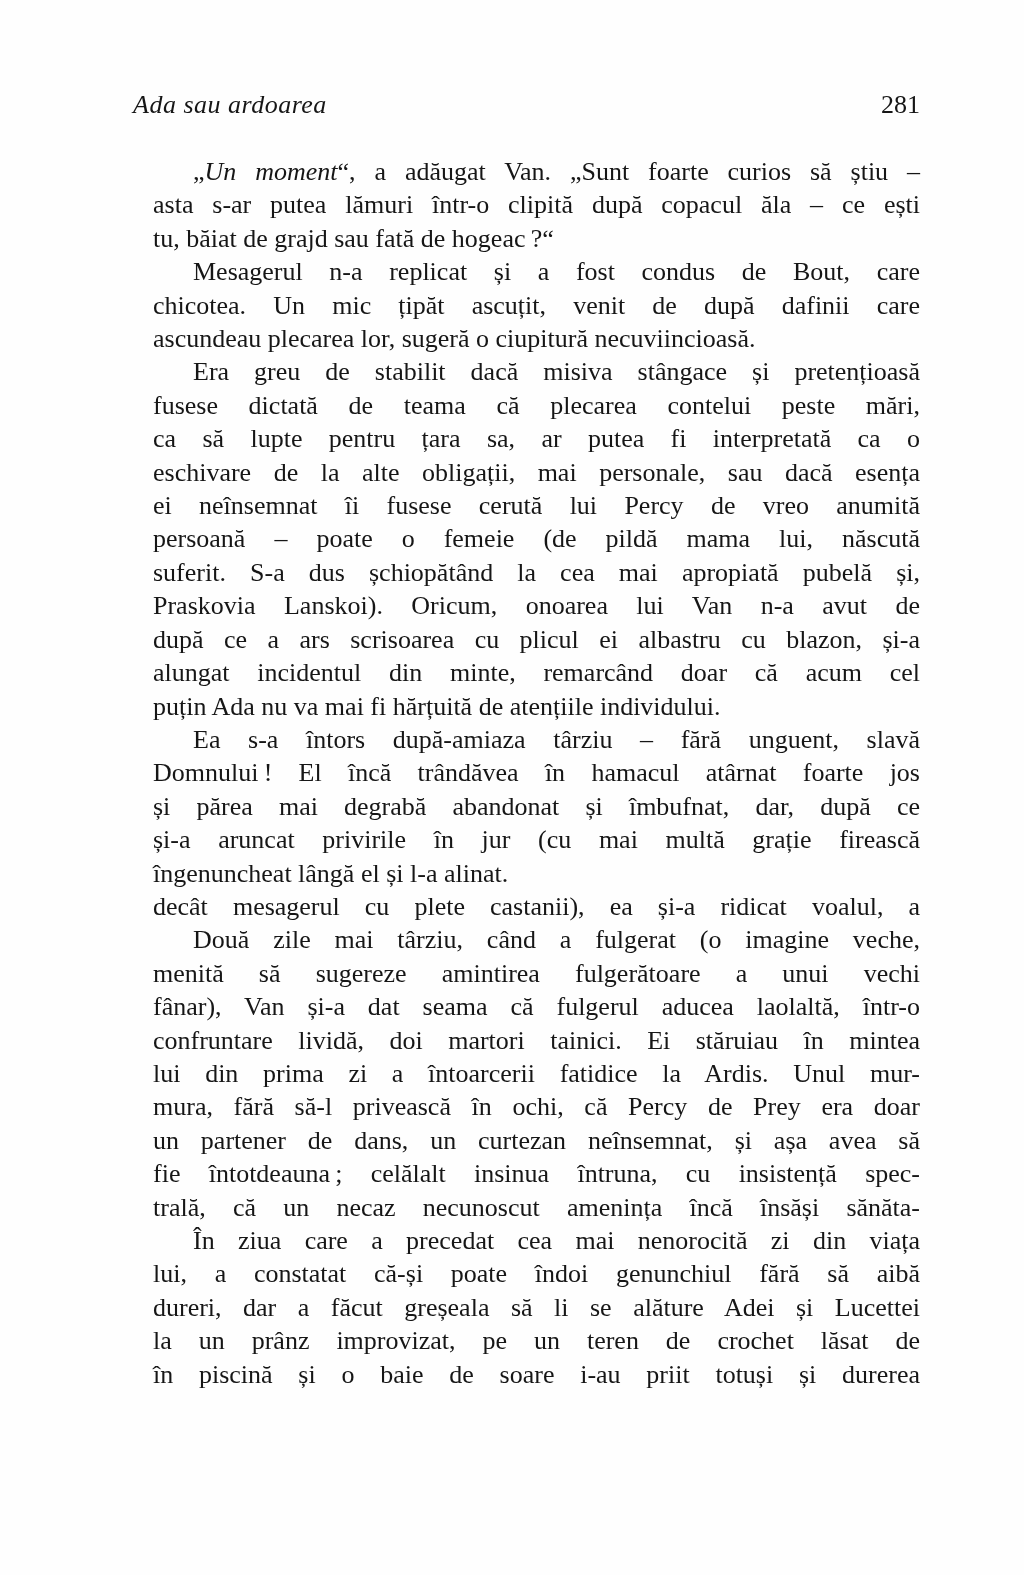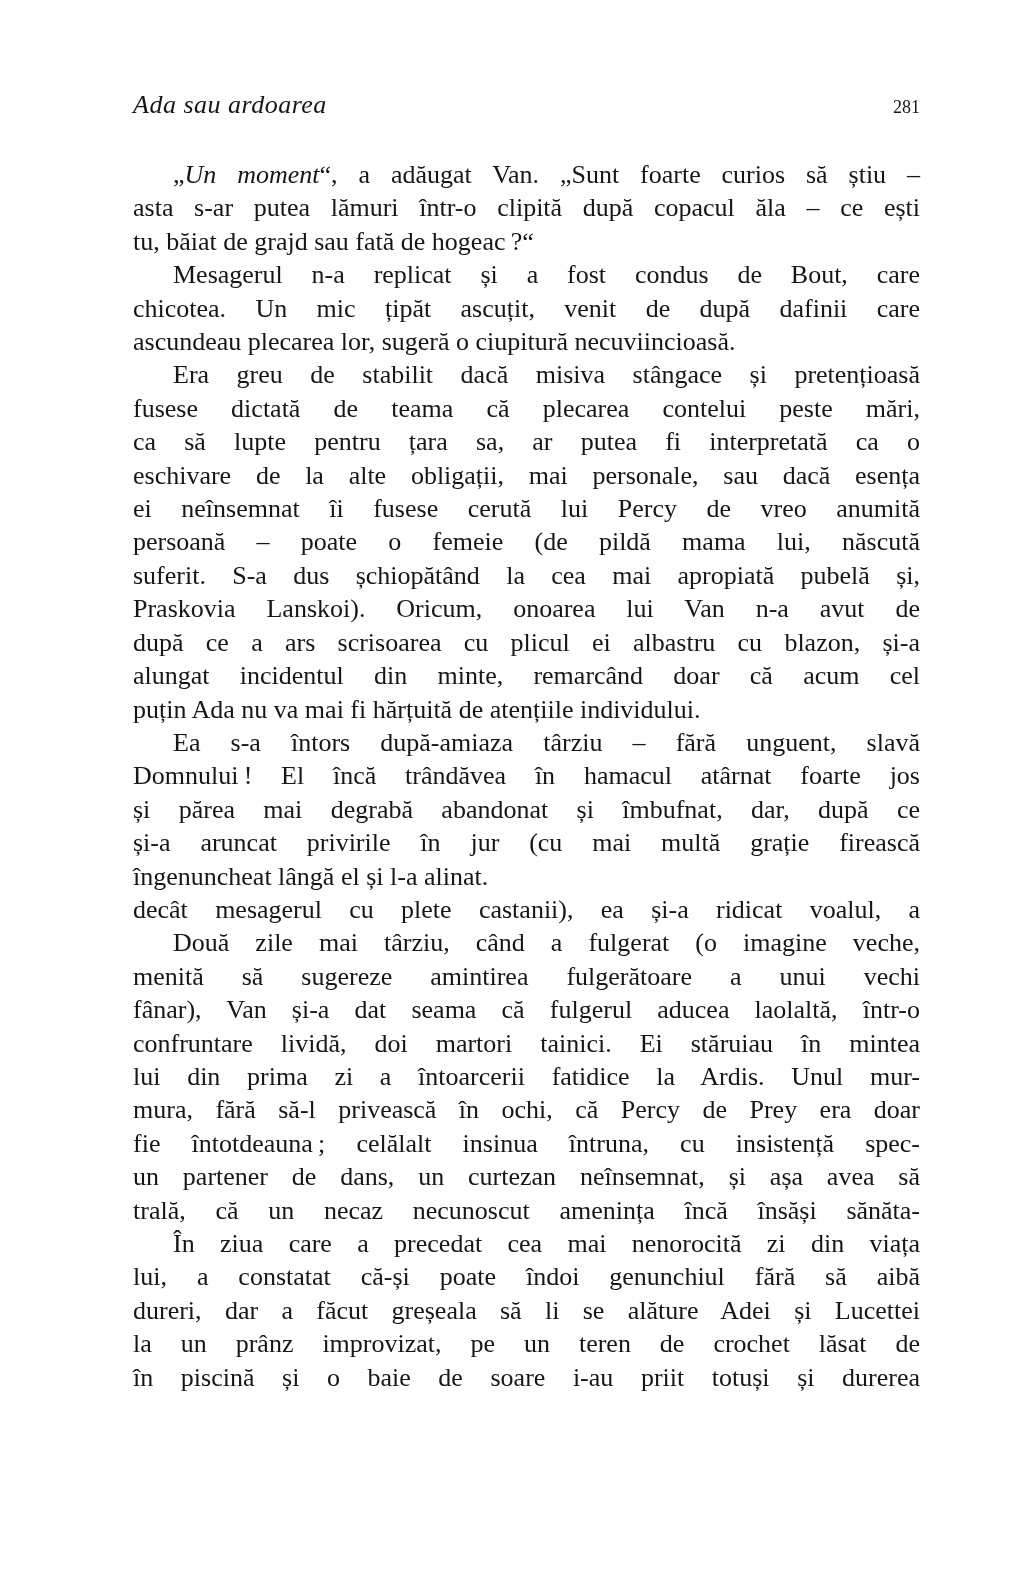--- a/index.html
+++ b/index.html
@@ -18,22 +18,22 @@
   }
   .running-header {
     display: flex;
     justify-content: space-between;
     align-items: baseline;
     font-size: 26px;
     line-height: 33px;
     gap: 8px;
   }
   .running-title { font-style: italic; letter-spacing: 0.5px; }
-  .page-number { font-size: 18px; }
-  .content { margin-top: 34px; }
+  .page-number { font-size: 26px; }
+  .content { margin-top: 34px; margin-left: 20px; }
   .paragraph { margin: 0; }
   .line {
     font-size: 26px;
     line-height: 33.4px;
     text-align: justify;
     text-align-last: justify;
   }
   .line.no-justify { text-align-last: left; }
   .line.indent { text-indent: 40px; }
   .italic { font-style: italic; }
@@ -78,22 +78,22 @@
         <div class="line no-justify">îngenuncheat lângă el și l-a alinat.</div>
         <div class="line">decât mesagerul cu plete castanii), ea și-a ridicat voalul, a</div>
       </div>
       <div class="paragraph">
         <div class="line indent">Două zile mai târziu, când a fulgerat (o imagine veche,</div>
         <div class="line">menită să sugereze amintirea fulgerătoare a unui vechi</div>
         <div class="line">fânar), Van și-a dat seama că fulgerul aducea laolaltă, într-o</div>
         <div class="line">confruntare lividă, doi martori tainici. Ei stăruiau în mintea</div>
         <div class="line">lui din prima zi a întoarcerii fatidice la Ardis. Unul mur-</div>
         <div class="line">mura, fără să-l privească în ochi, că Percy de Prey era doar</div>
+        <div class="line">un partener de dans, un curtezan neînsemnat, și așa avea să</div>
         <div class="line">fie întotdeauna ; celălalt insinua întruna, cu insistență spec-</div>
-        <div class="line">un partener de dans, un curtezan neînsemnat, și așa avea să</div>
         <div class="line">trală, că un necaz necunoscut amenința încă însăși sănăta-</div>
       </div>
       <div class="paragraph">
         <div class="line indent">În ziua care a precedat cea mai nenorocită zi din viața</div>
         <div class="line">lui, a constatat că-și poate îndoi genunchiul fără să aibă</div>
         <div class="line">dureri, dar a făcut greșeala să li se alăture Adei și Lucettei</div>
         <div class="line">la un prânz improvizat, pe un teren de crochet lăsat de</div>
         <div class="line">în piscină și o baie de soare i-au priit totuși și durerea</div>
       </div>
     </div>

